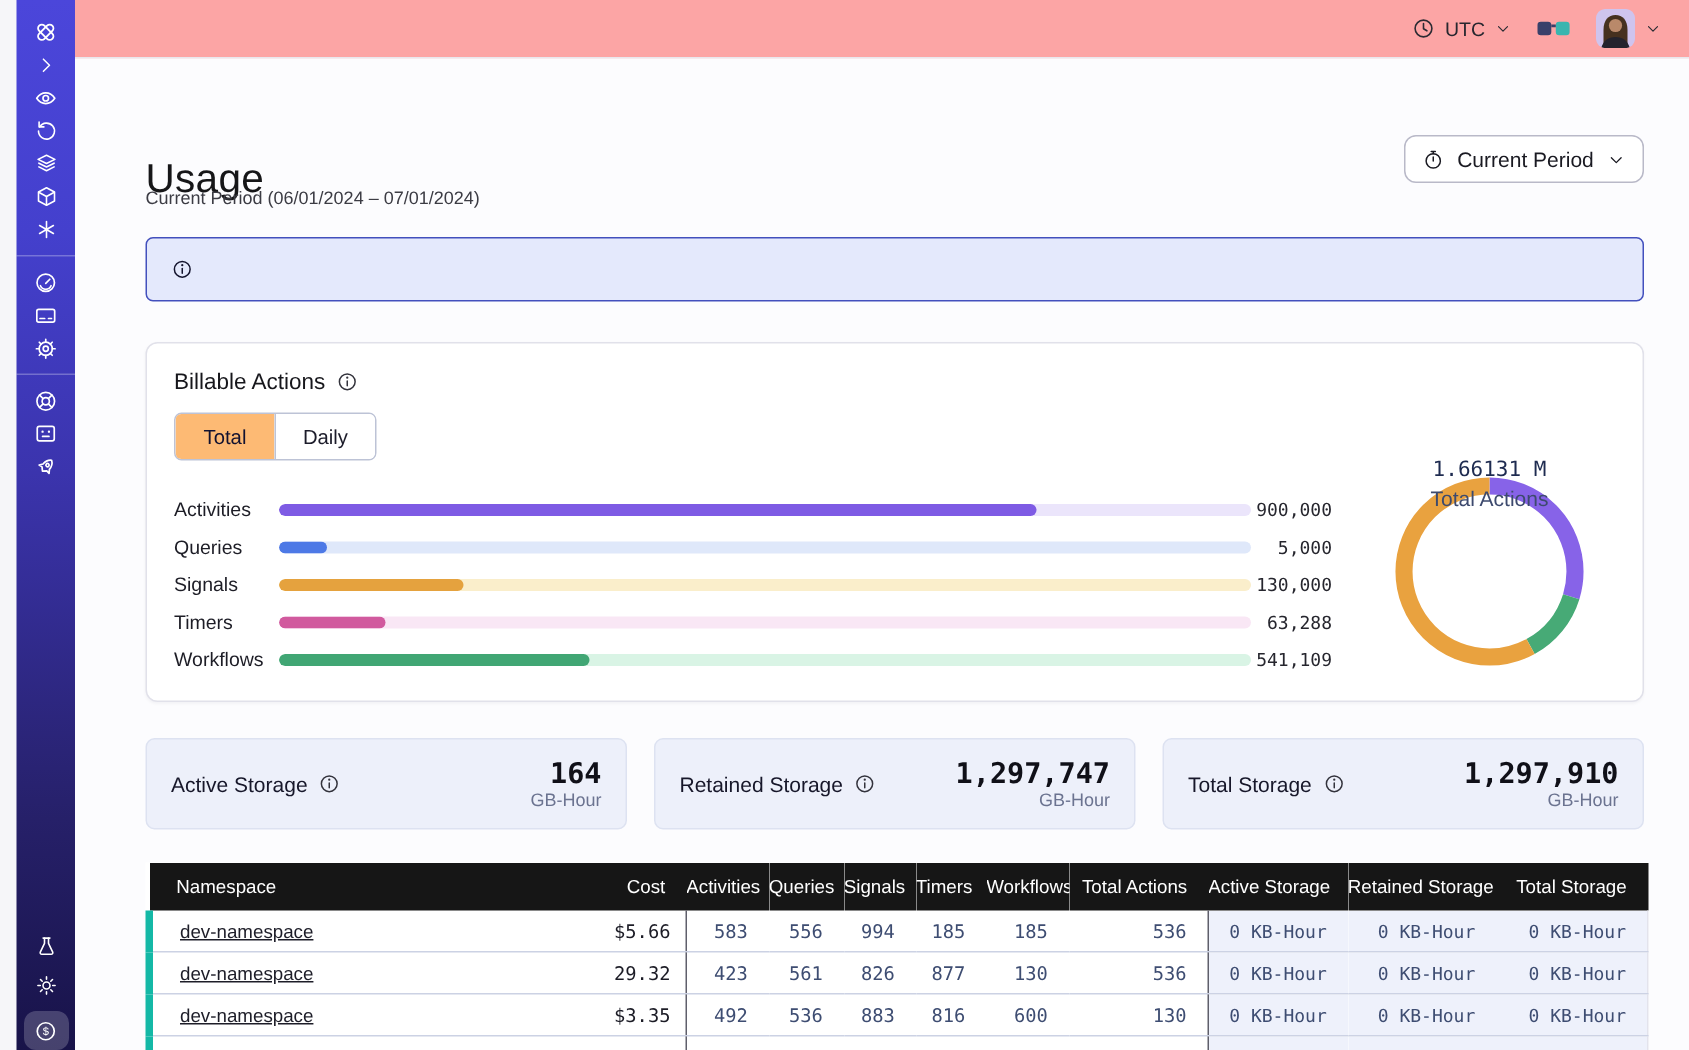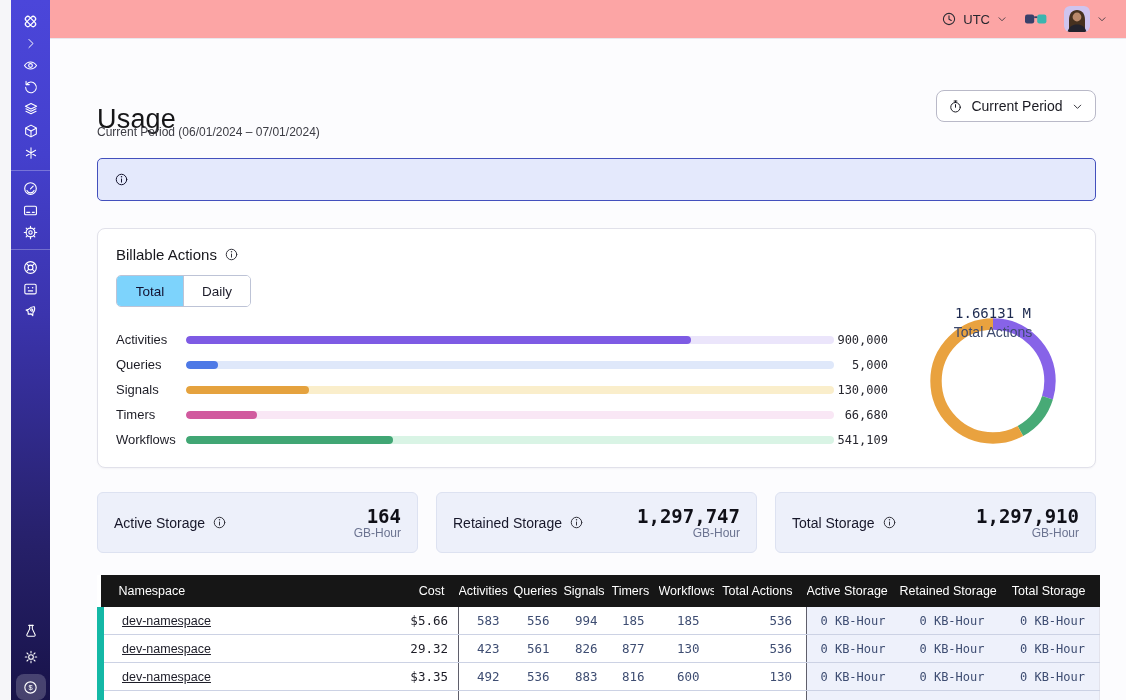--- a/index.html
+++ b/index.html
@@ -62,21 +62,21 @@
     border-radius:8px;box-sizing:border-box;box-shadow:0 1px 2px rgba(20,20,60,.04);
   }
   .billable{top:189px;height:240px;}
   .billable-title{position:absolute;left:18px;top:17px;font-size:15px;color:#17171c;display:flex;align-items:center;gap:7px;}
   .info-ic{color:#33333c;display:flex;cursor:pointer;}
   .tab-group{
     position:absolute;left:18px;top:46px;display:flex;border:1px solid #bdc3d6;border-radius:5px;overflow:hidden;
   }
   .tab{height:30px;min-width:46px;display:flex;align-items:center;justify-content:center;
     font-size:13.5px;padding:0 10px;cursor:pointer;background:#fff;color:#1c1c2a;}
-  .tab.active{background:#7dd3fc;color:#121230;font-weight:500;}
+  .tab.active{background:#fdba74;color:#121230;font-weight:500;}
   .tab + .tab{border-left:1px solid #bdc3d6;}
 
   .bars{position:absolute;left:18px;top:98px;width:790px;}
   .bar-row{display:flex;align-items:center;height:25px;}
   .bar-label{width:70px;font-size:13px;color:#1d1d26;flex:0 0 auto;}
   .bar-track{width:648px;height:8px;border-radius:4px;position:relative;flex:0 0 auto;overflow:hidden;}
   .bar-fill{position:absolute;left:0;top:0;height:8px;border-radius:4px;}
   .bar-value{width:54px;text-align:right;font-size:12px;color:#26262e;flex:0 0 auto;}
 
   .donut-wrap{position:absolute;right:26px;top:76px;width:152px;height:152px;}
@@ -98,21 +98,21 @@
   
   .usage-table{position:absolute;left:47px;top:536px;width:999px;border-collapse:collapse;table-layout:fixed;
     background:#fff;font-size:12.5px;}
   .usage-table th{
     background:#161616;color:#fff;font-weight:500;height:32px;padding:0 14px 0 0;text-align:right;
     white-space:nowrap;overflow:hidden;font-size:12.5px;
   }
   .usage-table th.col-ns{text-align:left;padding:0 0 0 18px;}
   .usage-table td{height:27px;padding:0 14px 0 0;text-align:right;border-bottom:1px solid #ccd2e4;
     white-space:nowrap;overflow:hidden;background:#fff;}
-  .usage-table td.col-ns{text-align:left;padding:0 0 0 18px;border-left:7px solid #14b8a6;}
+  .usage-table td.col-ns{text-align:left;padding:0 0 0 18px;border-left:5px solid #14b8a6;}
   .usage-table td.col-cost{border-right:1px solid #5f5f6b;padding-right:10px;color:#1c1c26;}
   .usage-table td.col-ta{border-right:1px solid #5f5f6b;}
   .usage-table td.metric{color:#3e4d72;}
   .usage-table td.storage{background:#eef1fb;color:#3e4d72;font-size:12px;}
   .usage-table td.col-ts{border-right:1px solid #e3e3ec;}
   .ns-link{color:#1d1d28;text-decoration:underline;cursor:pointer;}
 
   svg.ic{stroke:currentColor;fill:none;stroke-width:1.6;stroke-linecap:round;stroke-linejoin:round;}
 </style>
 </head>
@@ -335,21 +335,21 @@
         <span class="bar-track" style="background: rgb(250, 238, 203);">
             <span class="bar-fill" style="width: 19%; background: rgb(229, 162, 62);"></span>
           </span>
         <span class="bar-value mono">130,000</span>
       </div>
       <div class="bar-row">
         <span class="bar-label">Timers</span>
         <span class="bar-track" style="background: rgb(249, 231, 245);">
             <span class="bar-fill" style="width: 11%; background: rgb(209, 90, 158);"></span>
           </span>
-        <span class="bar-value mono">66,680</span>
+        <span class="bar-value mono">63,288</span>
       </div>
       <div class="bar-row">
         <span class="bar-label">Workflows</span>
         <span class="bar-track" style="background: rgb(217, 244, 229);">
             <span class="bar-fill" style="width: 32%; background: rgb(65, 166, 116);"></span>
           </span>
         <span class="bar-value mono">541,109</span>
       </div>
     </div>
 

